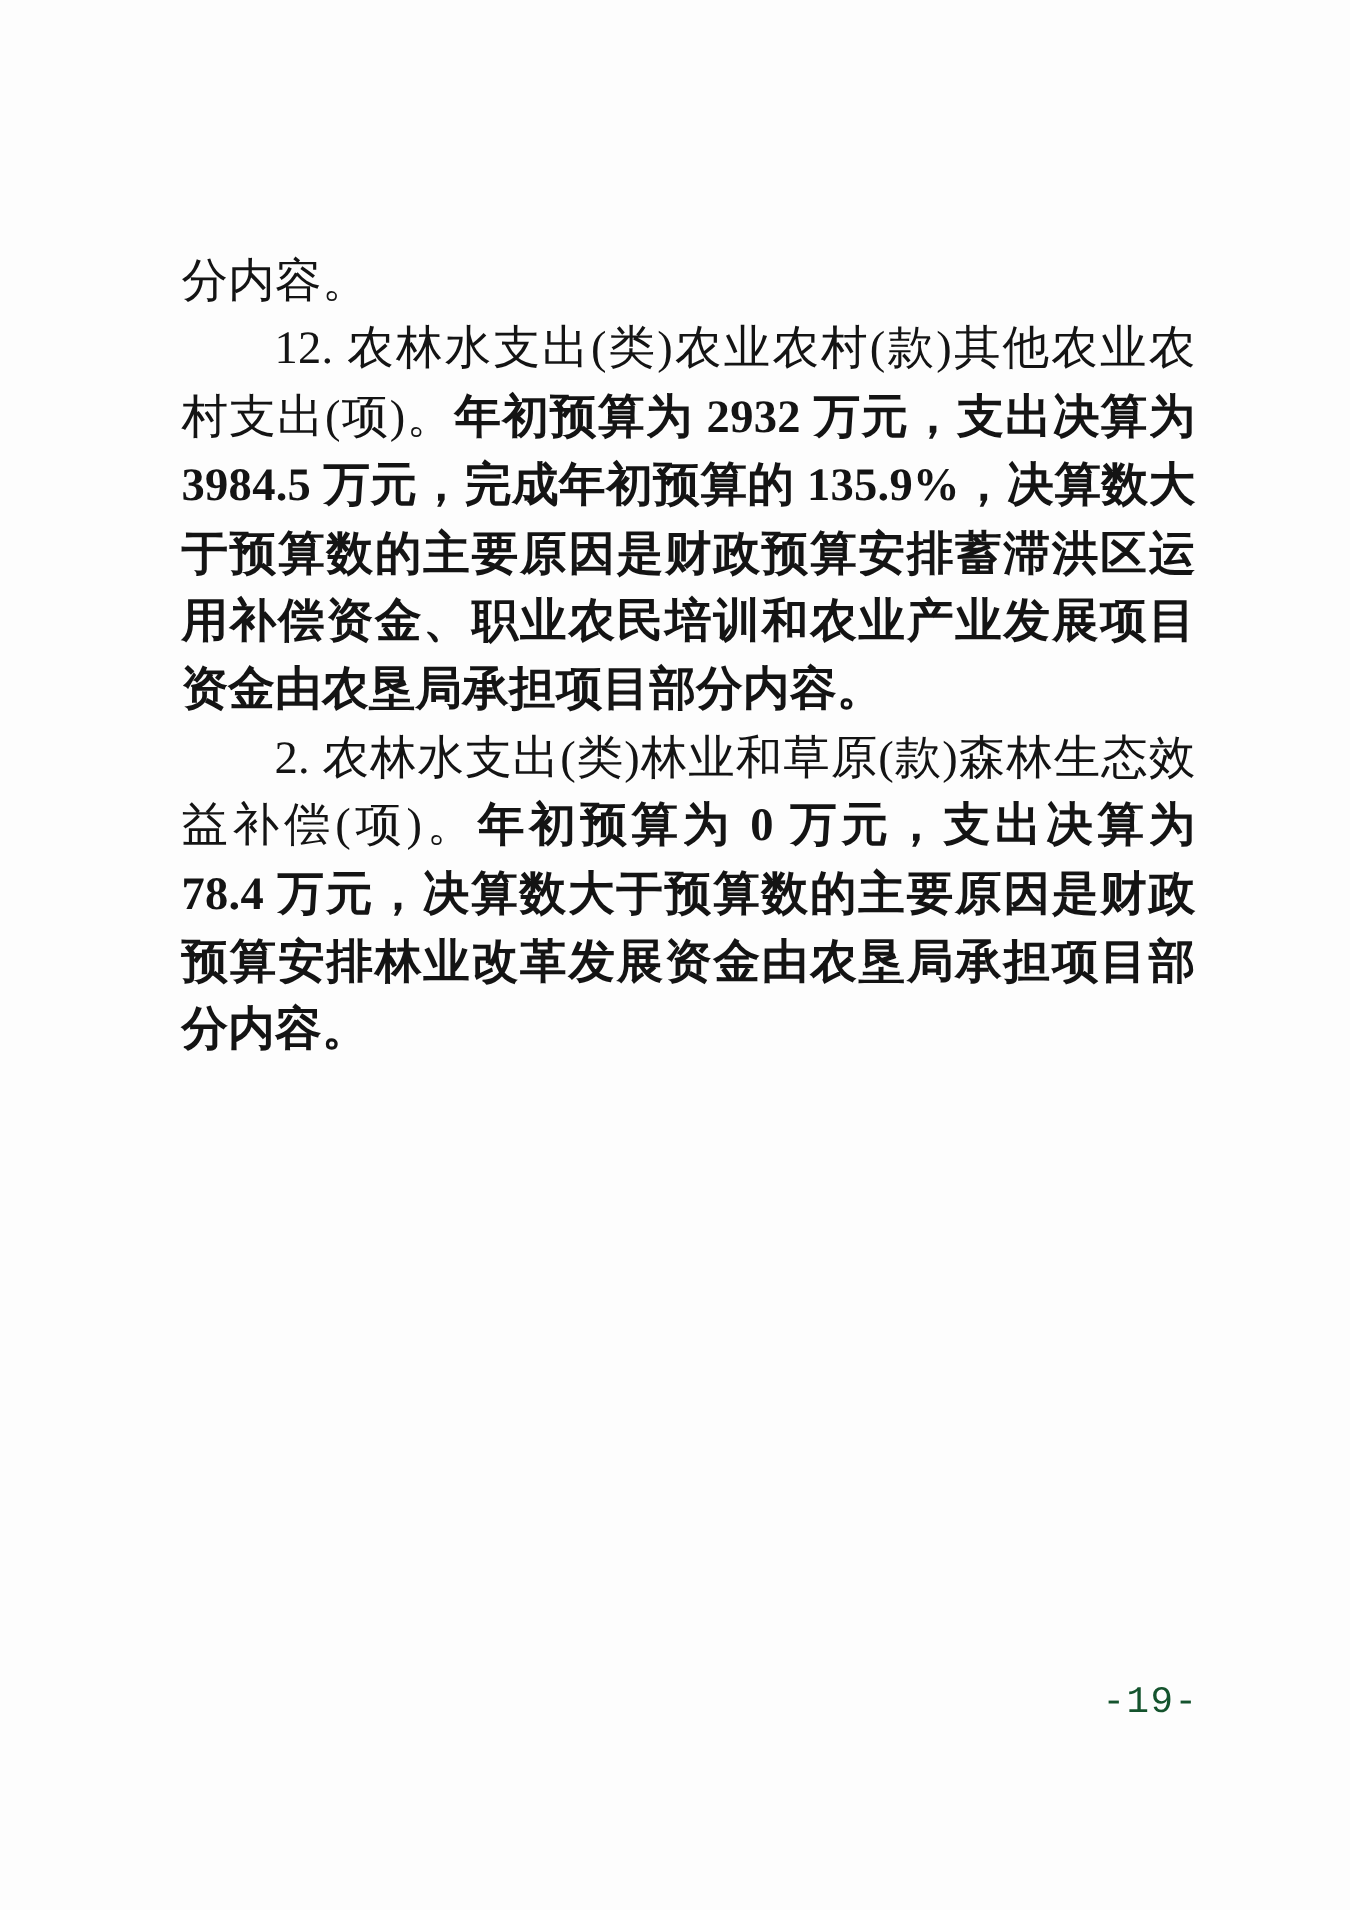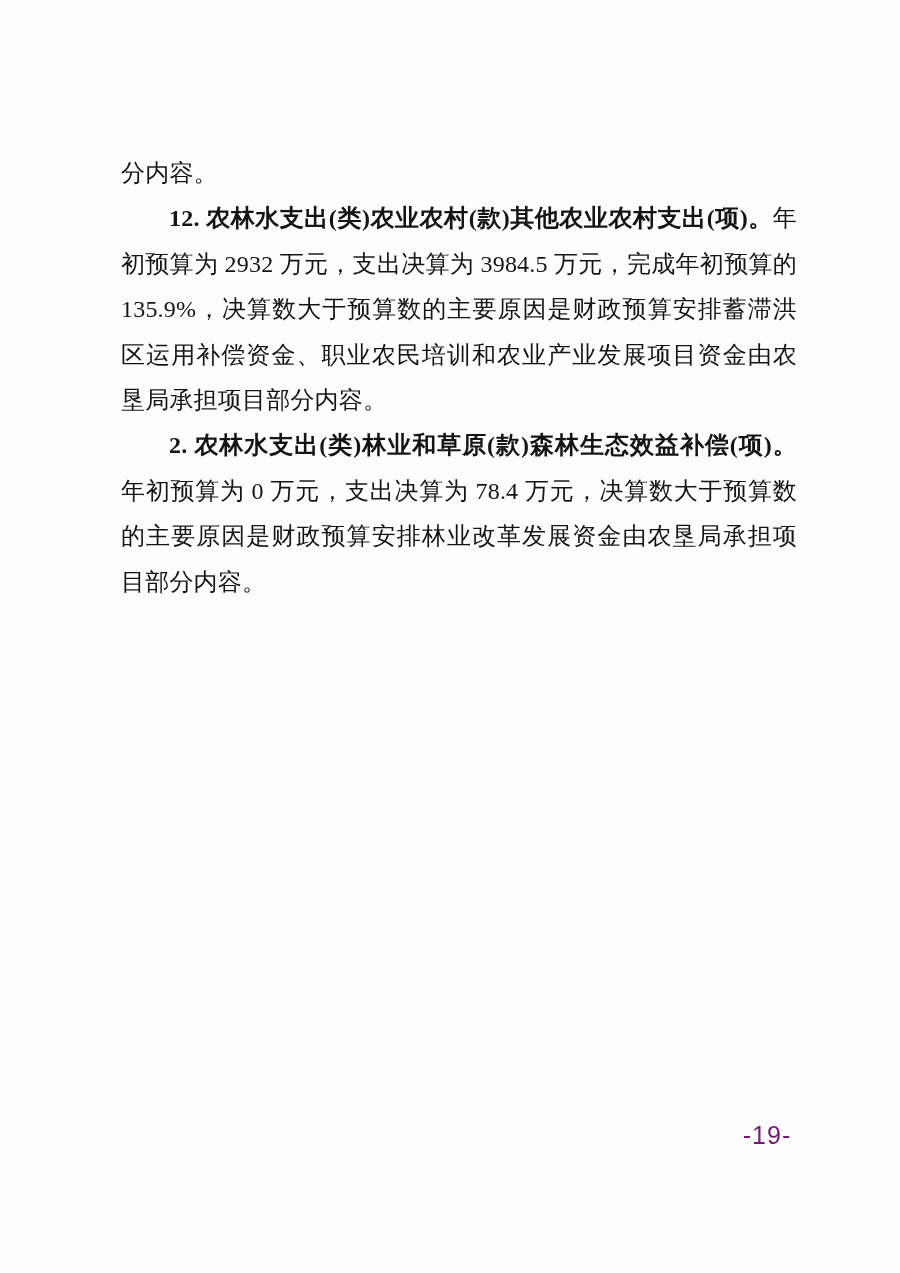--- a/index.html
+++ b/index.html
@@ -12,53 +12,53 @@
     width: 900px;
     height: 1273px;
     background: #fdfdfd;
     overflow: hidden;
     font-family: "Liberation Serif", "DejaVu Serif", serif;
     color: #141414;
   }
   .text-block {
     position: absolute;
     left: 121px;
-    top: 151px;
+    top: 164px;
     width: 676px;
-    font-size: 24px;
+    font-size: 31px;
     line-height: 45.4px;
     text-align: justify;
     text-justify: inter-character;
     letter-spacing: 0.2px;
   }
   .text-block p {
     margin: 0;
     padding: 0;
     text-indent: 2em;
   }
   .text-block p.continuation {
     text-indent: 0;
   }
   .para-heading {
-    font-weight: 700;
+    font-weight: 400;
   }
   .para-body {
-    font-weight: 400;
+    font-weight: 700;
   }
   .page-number {
     position: absolute;
     left: 712px;
     top: 1118px;
     width: 110px;
     text-align: center;
     font-size: 25px;
     line-height: 34px;
     letter-spacing: 1px;
-    color: #701a75;
-    font-family: Liberation Sans, sans-serif;
+    color: #14532d;
+    font-family: Liberation Mono, monospace;
   }
 </style>
 </head>
 <body>
 
 <div class="page">
 
   <main class="text-block">
 
     <p class="continuation">分内容。</p>

